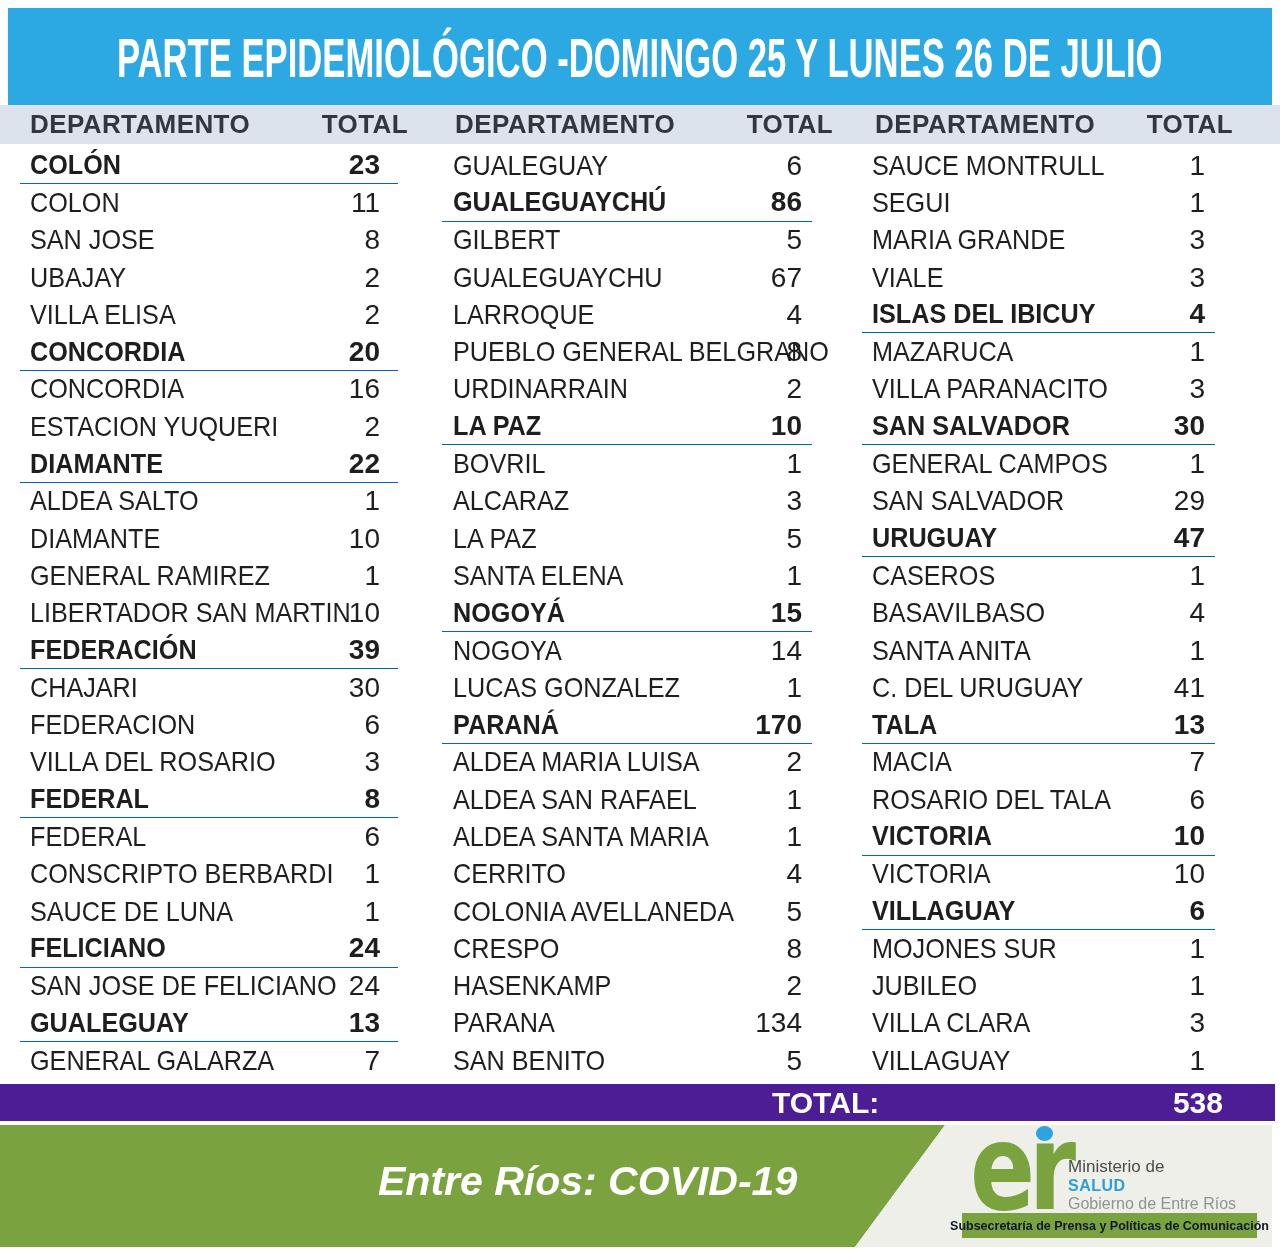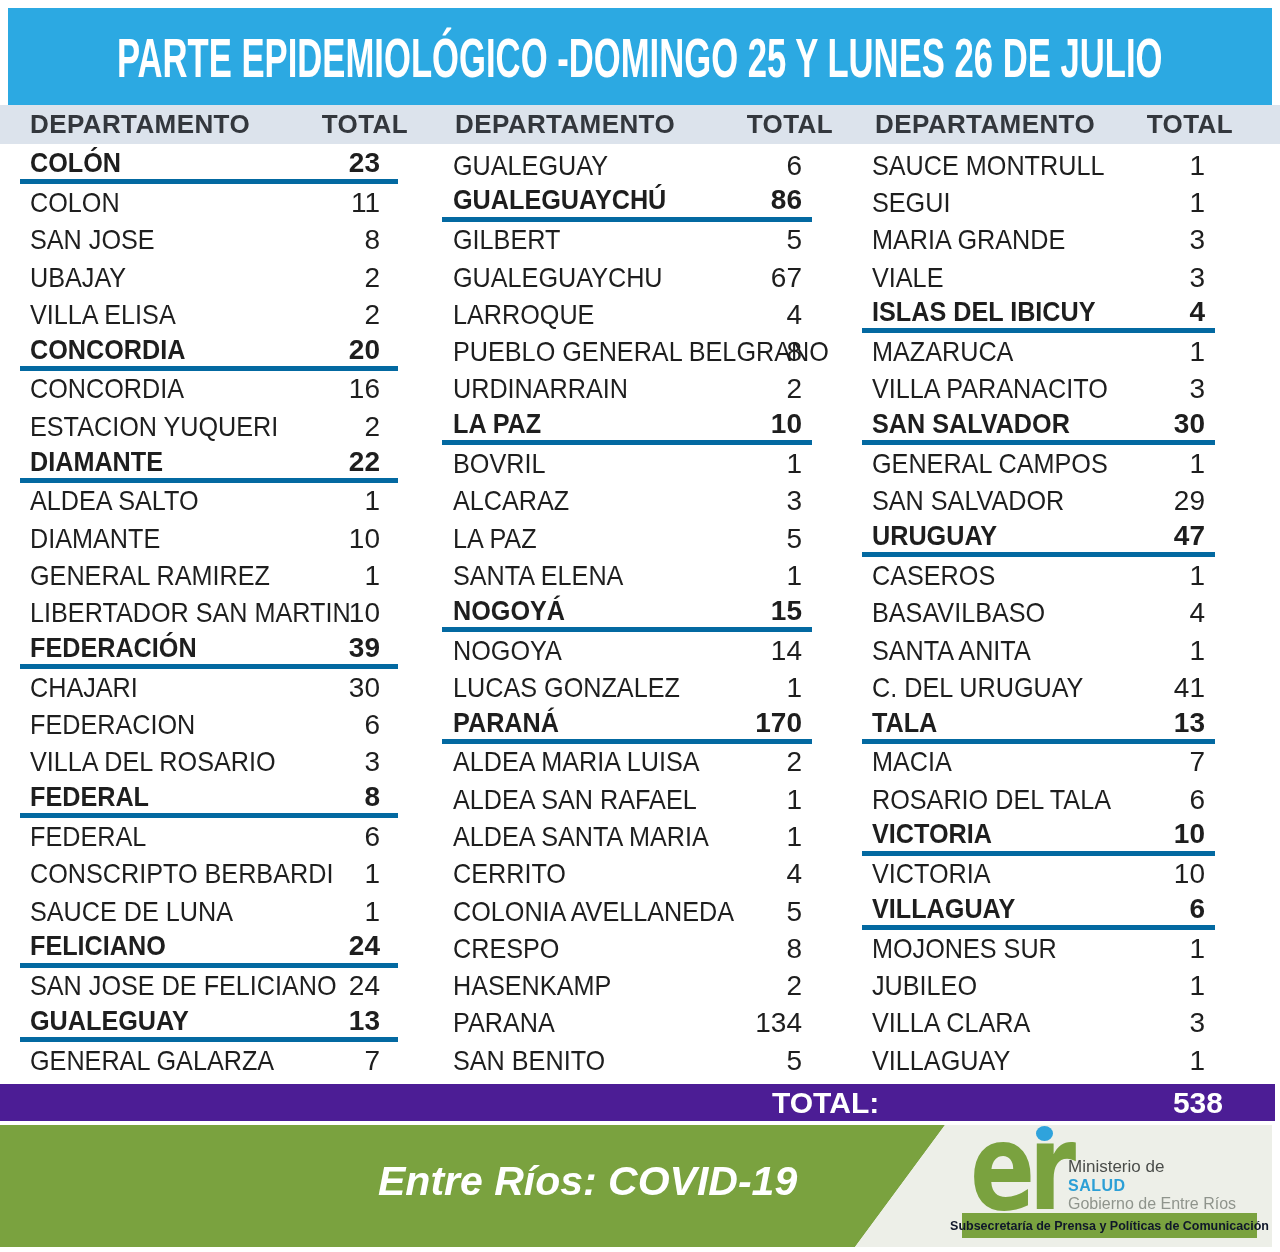--- a/index.html
+++ b/index.html
@@ -27,21 +27,21 @@
   }
   .hd1{left:30px;} .ht1{right:872px;}
   .hd2{left:455px;} .ht2{right:447px;}
   .hd3{left:875px;} .ht3{right:47px;}
   
   .col{position:absolute;top:147px;}
   .col1{left:20px;width:378px;}
   .col2{left:442px;width:370px;}
   .col3{left:862px;width:353px;}
   .row{position:relative;height:37.3px;box-sizing:border-box;color:#1e1e1e;}
-  .row.dept{border-bottom:5px solid #0369a1;}
+  .row.dept{border-bottom:1px solid #0369a1;}
   .row .name{
     position:absolute;left:10px;top:50%;font-size:28px;white-space:nowrap;
     transform:translateY(-50%) scaleX(0.9);transform-origin:0 50%;
   }
   .col2 .name{left:11px;}
   .row .val{position:absolute;top:50%;transform:translateY(-50%);font-size:28px;}
   .col1 .val{right:18px;}
   .col2 .val{right:10px;}
   .col3 .val{right:10px;}
   .row.dept .name,.row.dept .val{font-weight:700;}

